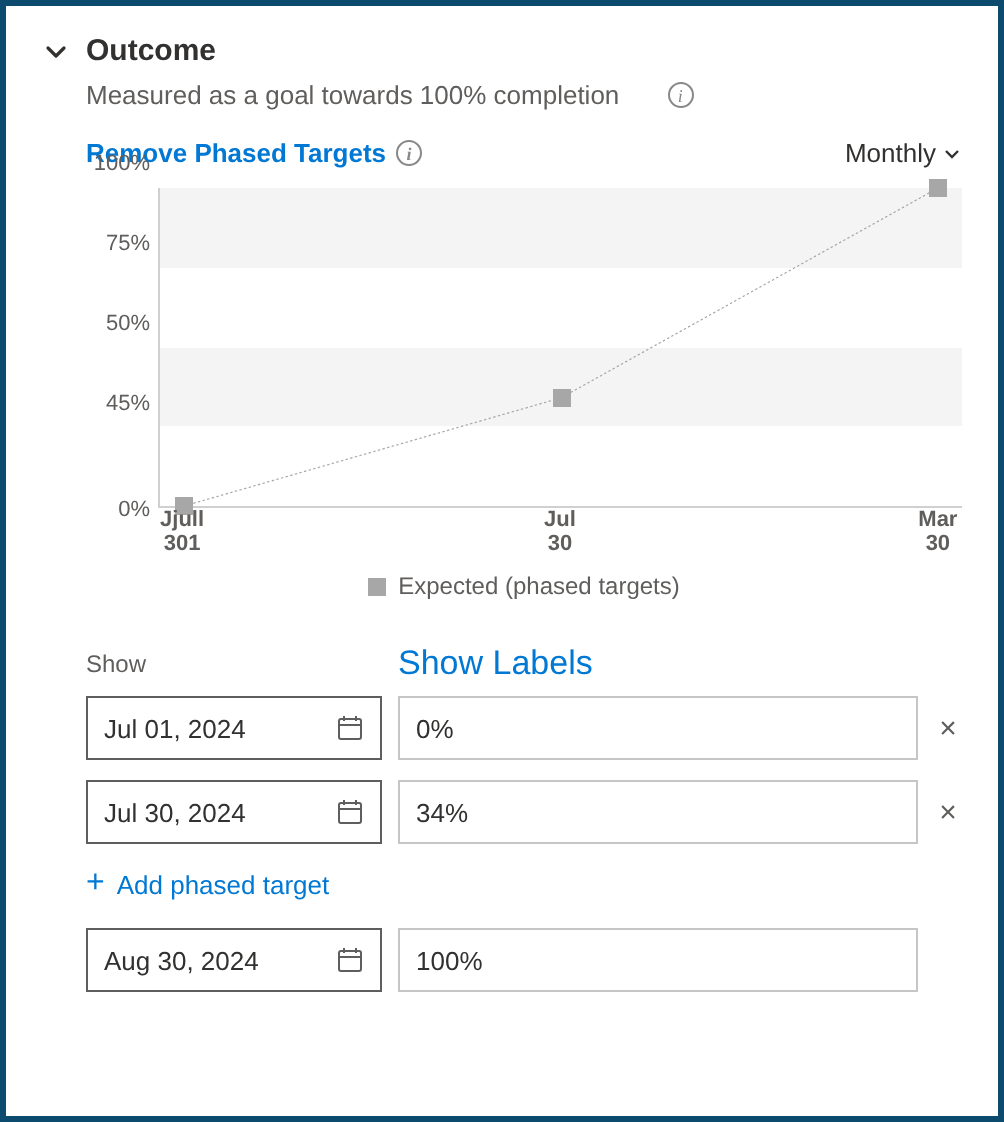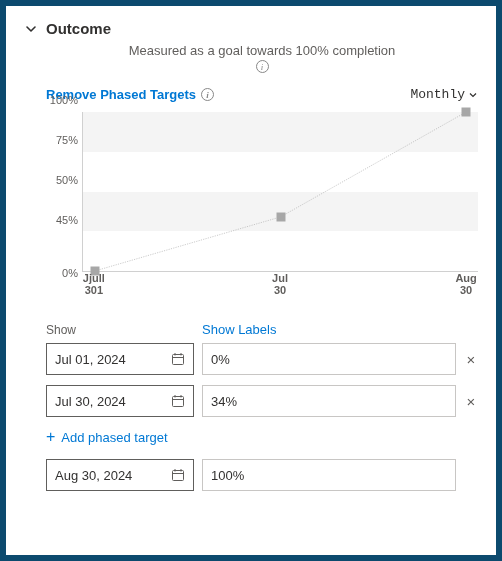--- a/index.html
+++ b/index.html
@@ -6,21 +6,21 @@
   body {
     margin: 0;
     font-family: "Segoe UI", -apple-system, sans-serif;
     font-size: 13px;
     color: #323130;
     background: #fff;
   }
   .panel {
     width: 502px;
     height: 561px;
-    border: 6px solid #0c4a6e;
+    border: 3px solid #0c4a6e;
     padding: 14px 18px;
     position: relative;
   }
   .header {
     display: flex;
     align-items: center;
     gap: 8px;
     margin-bottom: 6px;
   }
   .chev {
@@ -30,23 +30,22 @@
   .title {
     font-weight: 600;
     font-size: 15px;
   }
   .subtitle {
     margin-left: 22px;
     color: #605e5c;
     font-size: 13px;
     display: flex;
     align-items: center;
-    gap: 2px;
+    gap: 24px;
     margin-bottom: 14px;
-    flex-direction: column;
   }
   .info-icon {
     width: 13px; height: 13px;
     border: 1px solid #888;
     border-radius: 50%;
     display: inline-flex;
     align-items: center; justify-content: center;
     font-size: 9px;
     color: #888;
     font-style: italic;
@@ -68,21 +67,20 @@
     gap: 5px;
     font-weight: bold;
   }
   .monthly {
     color: #323130;
     font-size: 13px;
     display: flex;
     align-items: center;
     gap: 3px;
     cursor: pointer;
-    font-family: Liberation Mono, monospace;
   }
   
   .chart-wrap {
     margin-left: 22px;
     margin-bottom: 8px;
   }
   .chart {
     position: relative;
     height: 160px;
     display: flex;
@@ -161,21 +159,21 @@
     align-items: center;
     font-size: 12px;
     color: #605e5c;
     margin-bottom: 6px;
   }
   .col-date-h { width: 156px; }
   .col-target-h { flex: 1; }
   .show-labels {
     color: #0078d4;
     cursor: pointer;
-    font-size: 13px;
+    font-size: 17px;
   }
   .trow {
     display: flex;
     align-items: center;
     gap: 8px;
     margin-bottom: 10px;
   }
   .date-input {
     width: 148px;
     height: 32px;
@@ -278,23 +276,27 @@
     <div class="xaxis">
       <div class="xlabel" style="left:3%">
         <div>Jjull</div>
         <div>301</div>
       </div>
       <div class="xlabel" style="left:50%">
         <div>Jul</div>
         <div>30</div>
       </div>
       <div class="xlabel" style="left:97%">
-        <div>Aug</div>
+        <div>Mar</div>
         <div>30</div>
       </div>
+    </div>
+    <div class="legend">
+      <span class="legend-sq"></span>
+      <span>Expected (phased targets)</span>
     </div>
   </div>
 
   <div class="targets">
     <div class="thead">
       <span class="col-date-h">Show</span>
       <span class="show-labels">Show Labels</span>
     </div>
 
     <div class="trow">

